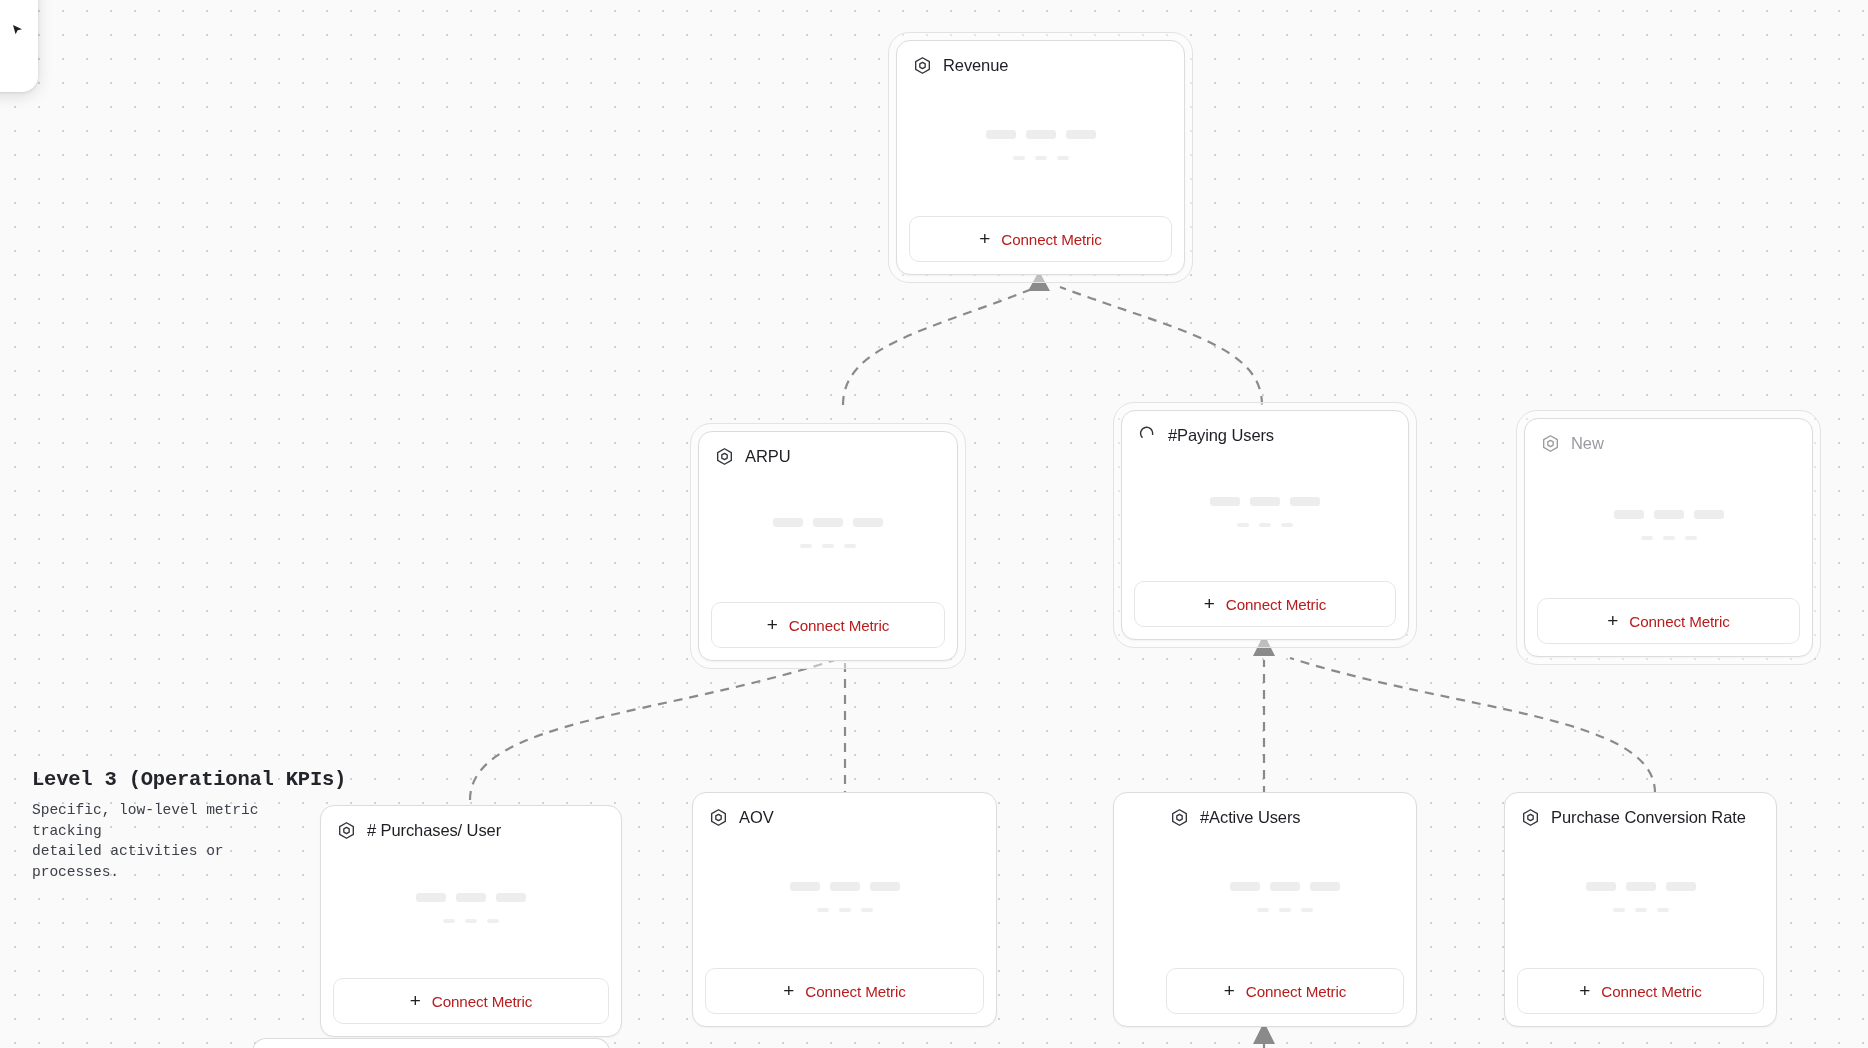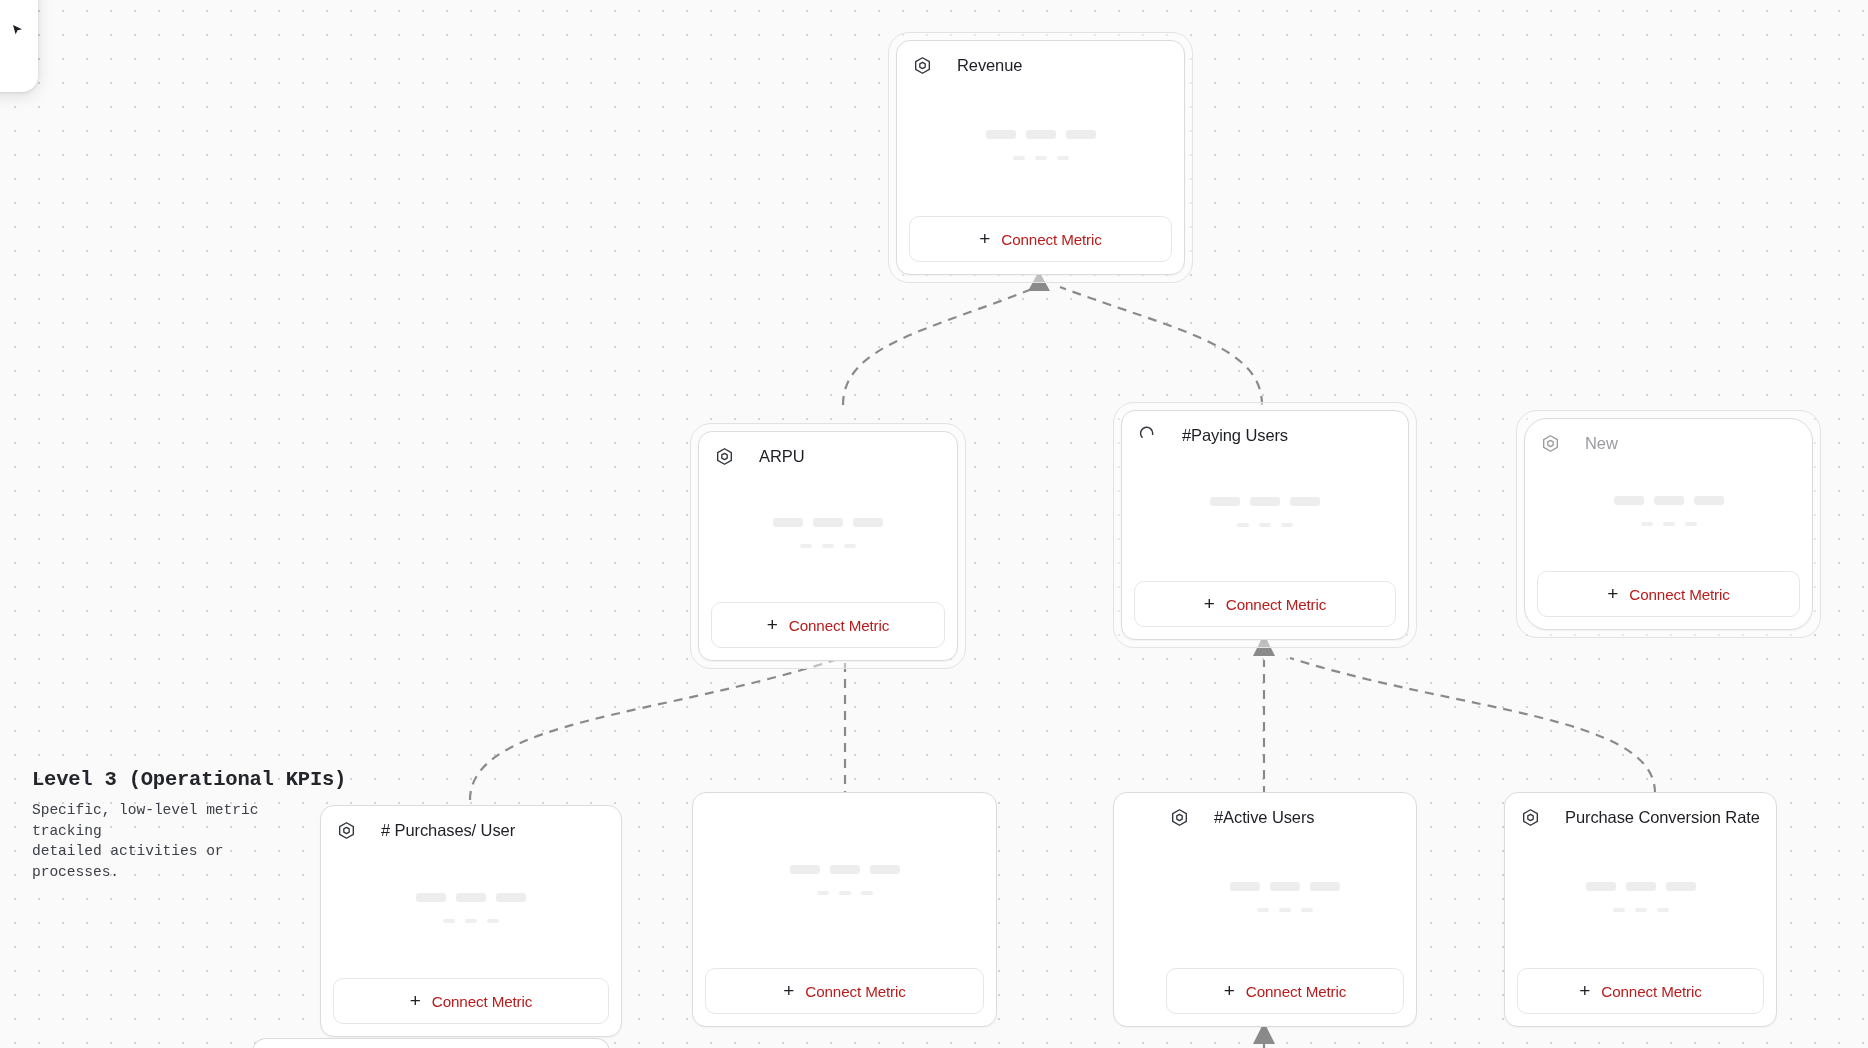--- a/index.html
+++ b/index.html
@@ -78,21 +78,21 @@
     border-radius: 14px;
     box-shadow: 0 1px 2px rgba(16,18,24,0.045);
     display: flex;
     flex-direction: column;
     overflow: hidden;
   }
 
   .card-head {
     display: flex;
     align-items: center;
-    gap: 25px;
+    gap: 11px;
     padding: 15px 16px 0 16px;
   }
   .card-icon {
     flex: 0 0 auto;
     width: 19px; height: 19px;
     display: block;
   }
   .card-title {
     font-size: 16.5px;
     font-weight: 400;
@@ -303,21 +303,21 @@
         </div>
       </div>
       <div class="connect-btn">
         <span class="connect-plus">+</span>
         <span class="connect-label">Connect Metric</span>
       </div>
     </div>
   </div>
 
   <div class="card-wrap ringed muted" style="left:1516px; top:410px; width:305px;">
-    <div class="card" style="height:212px;border-radius:23px;">
+    <div class="card" style="height:239px;">
       <div class="card-head">
         <svg class="card-icon" viewBox="0 0 24 24" fill="none" xmlns="http://www.w3.org/2000/svg">
           <path d="M12 2.2 L20.6 7.1 L20.6 16.9 L12 21.8 L3.4 16.9 L3.4 7.1 Z" stroke="#9b9ba1" stroke-width="1.7" stroke-linejoin="round"></path>
           <path d="M12 8.1 L15.4 10.05 L15.4 13.95 L12 15.9 L8.6 13.95 L8.6 10.05 Z" stroke="#9b9ba1" stroke-width="1.7" stroke-linejoin="round"></path>
         </svg>
         <span class="card-title">New</span>
       </div>
       <div class="card-body">
         <div class="skel-row">
           <span class="skel big"></span>
@@ -360,20 +360,27 @@
       </div>
       <div class="connect-btn">
         <span class="connect-plus">+</span>
         <span class="connect-label">Connect Metric</span>
       </div>
     </div>
   </div>
 
   <div class="card-wrap" style="left:692px; top:792px; width:305px;">
     <div class="card" style="height:235px;">
+      <div class="card-head">
+        <svg class="card-icon" viewBox="0 0 24 24" fill="none" xmlns="http://www.w3.org/2000/svg">
+          <path d="M12 2.2 L20.6 7.1 L20.6 16.9 L12 21.8 L3.4 16.9 L3.4 7.1 Z" stroke="#33363d" stroke-width="1.7" stroke-linejoin="round"></path>
+          <path d="M12 8.1 L15.4 10.05 L15.4 13.95 L12 15.9 L8.6 13.95 L8.6 10.05 Z" stroke="#33363d" stroke-width="1.7" stroke-linejoin="round"></path>
+        </svg>
+        <span class="card-title">AOV</span>
+      </div>
       <div class="card-body">
         <div class="skel-row">
           <span class="skel big"></span>
           <span class="skel big"></span>
           <span class="skel big"></span>
         </div>
         <div class="skel-row">
           <span class="skel tiny"></span>
           <span class="skel tiny"></span>
           <span class="skel tiny"></span>

